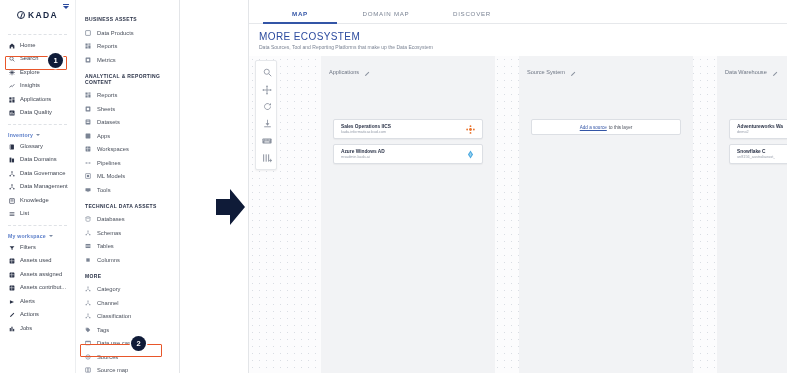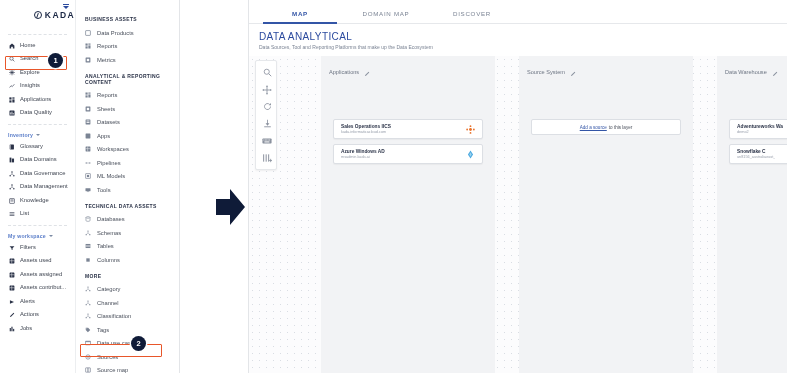--- a/index.html
+++ b/index.html
@@ -10,21 +10,21 @@
     overflow: hidden;
   }
   #app { position: relative; width: 787px; height: 373px; display: flex; }
 
   
   .shell { position: relative; width: 180px; height: 373px; background: #fff;
            border-right: 1px solid #e3e5e8; display: flex; }
 
   .nav-col { width: 76px; height: 373px; background: #ffffff;
              border-right: 1px solid #eceef0; position: relative; }
-  .brand { height: 30px; display: flex; align-items: center; justify-content: flex-end;
+  .brand { height: 30px; display: flex; align-items: center; justify-content: center;
            position: relative; }
   .brand-mark { display:flex; align-items:center; gap:3px; }
   .brand-ring { width: 8px; height: 8px; border: 1.2px solid #1a2744; border-radius: 50%;
                 position: relative; }
   .brand-ring::after { content:""; position:absolute; left:2.6px; top:1.1px;
                 width:1.2px; height:5px; background:#1a2744; transform: rotate(20deg);}
   .brand-text { font-size: 8.5px; letter-spacing: 1.4px; color: #1a2744; font-weight: 700; }
   .collapse-ico { position: absolute; right: 6px; top: 4px; width: 6px; height: 8px; }
   .collapse-ico span { display:block; width:6px; height:1.4px; background:#2b4a9e; margin-bottom:1px;}
   .collapse-ico i { display:block; width:0;height:0;border-left:3px solid transparent;
@@ -592,21 +592,21 @@
 
   <div class="map-panel">
 
     <div class="tabs">
       <div class="tab active">MAP</div>
       <div class="tab">DOMAIN MAP</div>
       <div class="tab">DISCOVER</div>
     </div>
 
     <div>
-      <div class="map-title">DATA ANALYTICAL</div>
+      <div class="map-title">MORE ECOSYSTEM</div>
       <div class="map-sub">Data Sources, Tool and Reporting Platforms that make up the Data Ecosystem</div>
     </div>
 
     <div class="canvas">
 
       <div class="rail">
         <div class="rail-btn">
           <span>
             <svg width="9" height="9" viewBox="0 0 12 12">
                 <circle cx="5" cy="5" r="3.4" fill="none" stroke="#8a919e" stroke-width="1.1"></circle>

